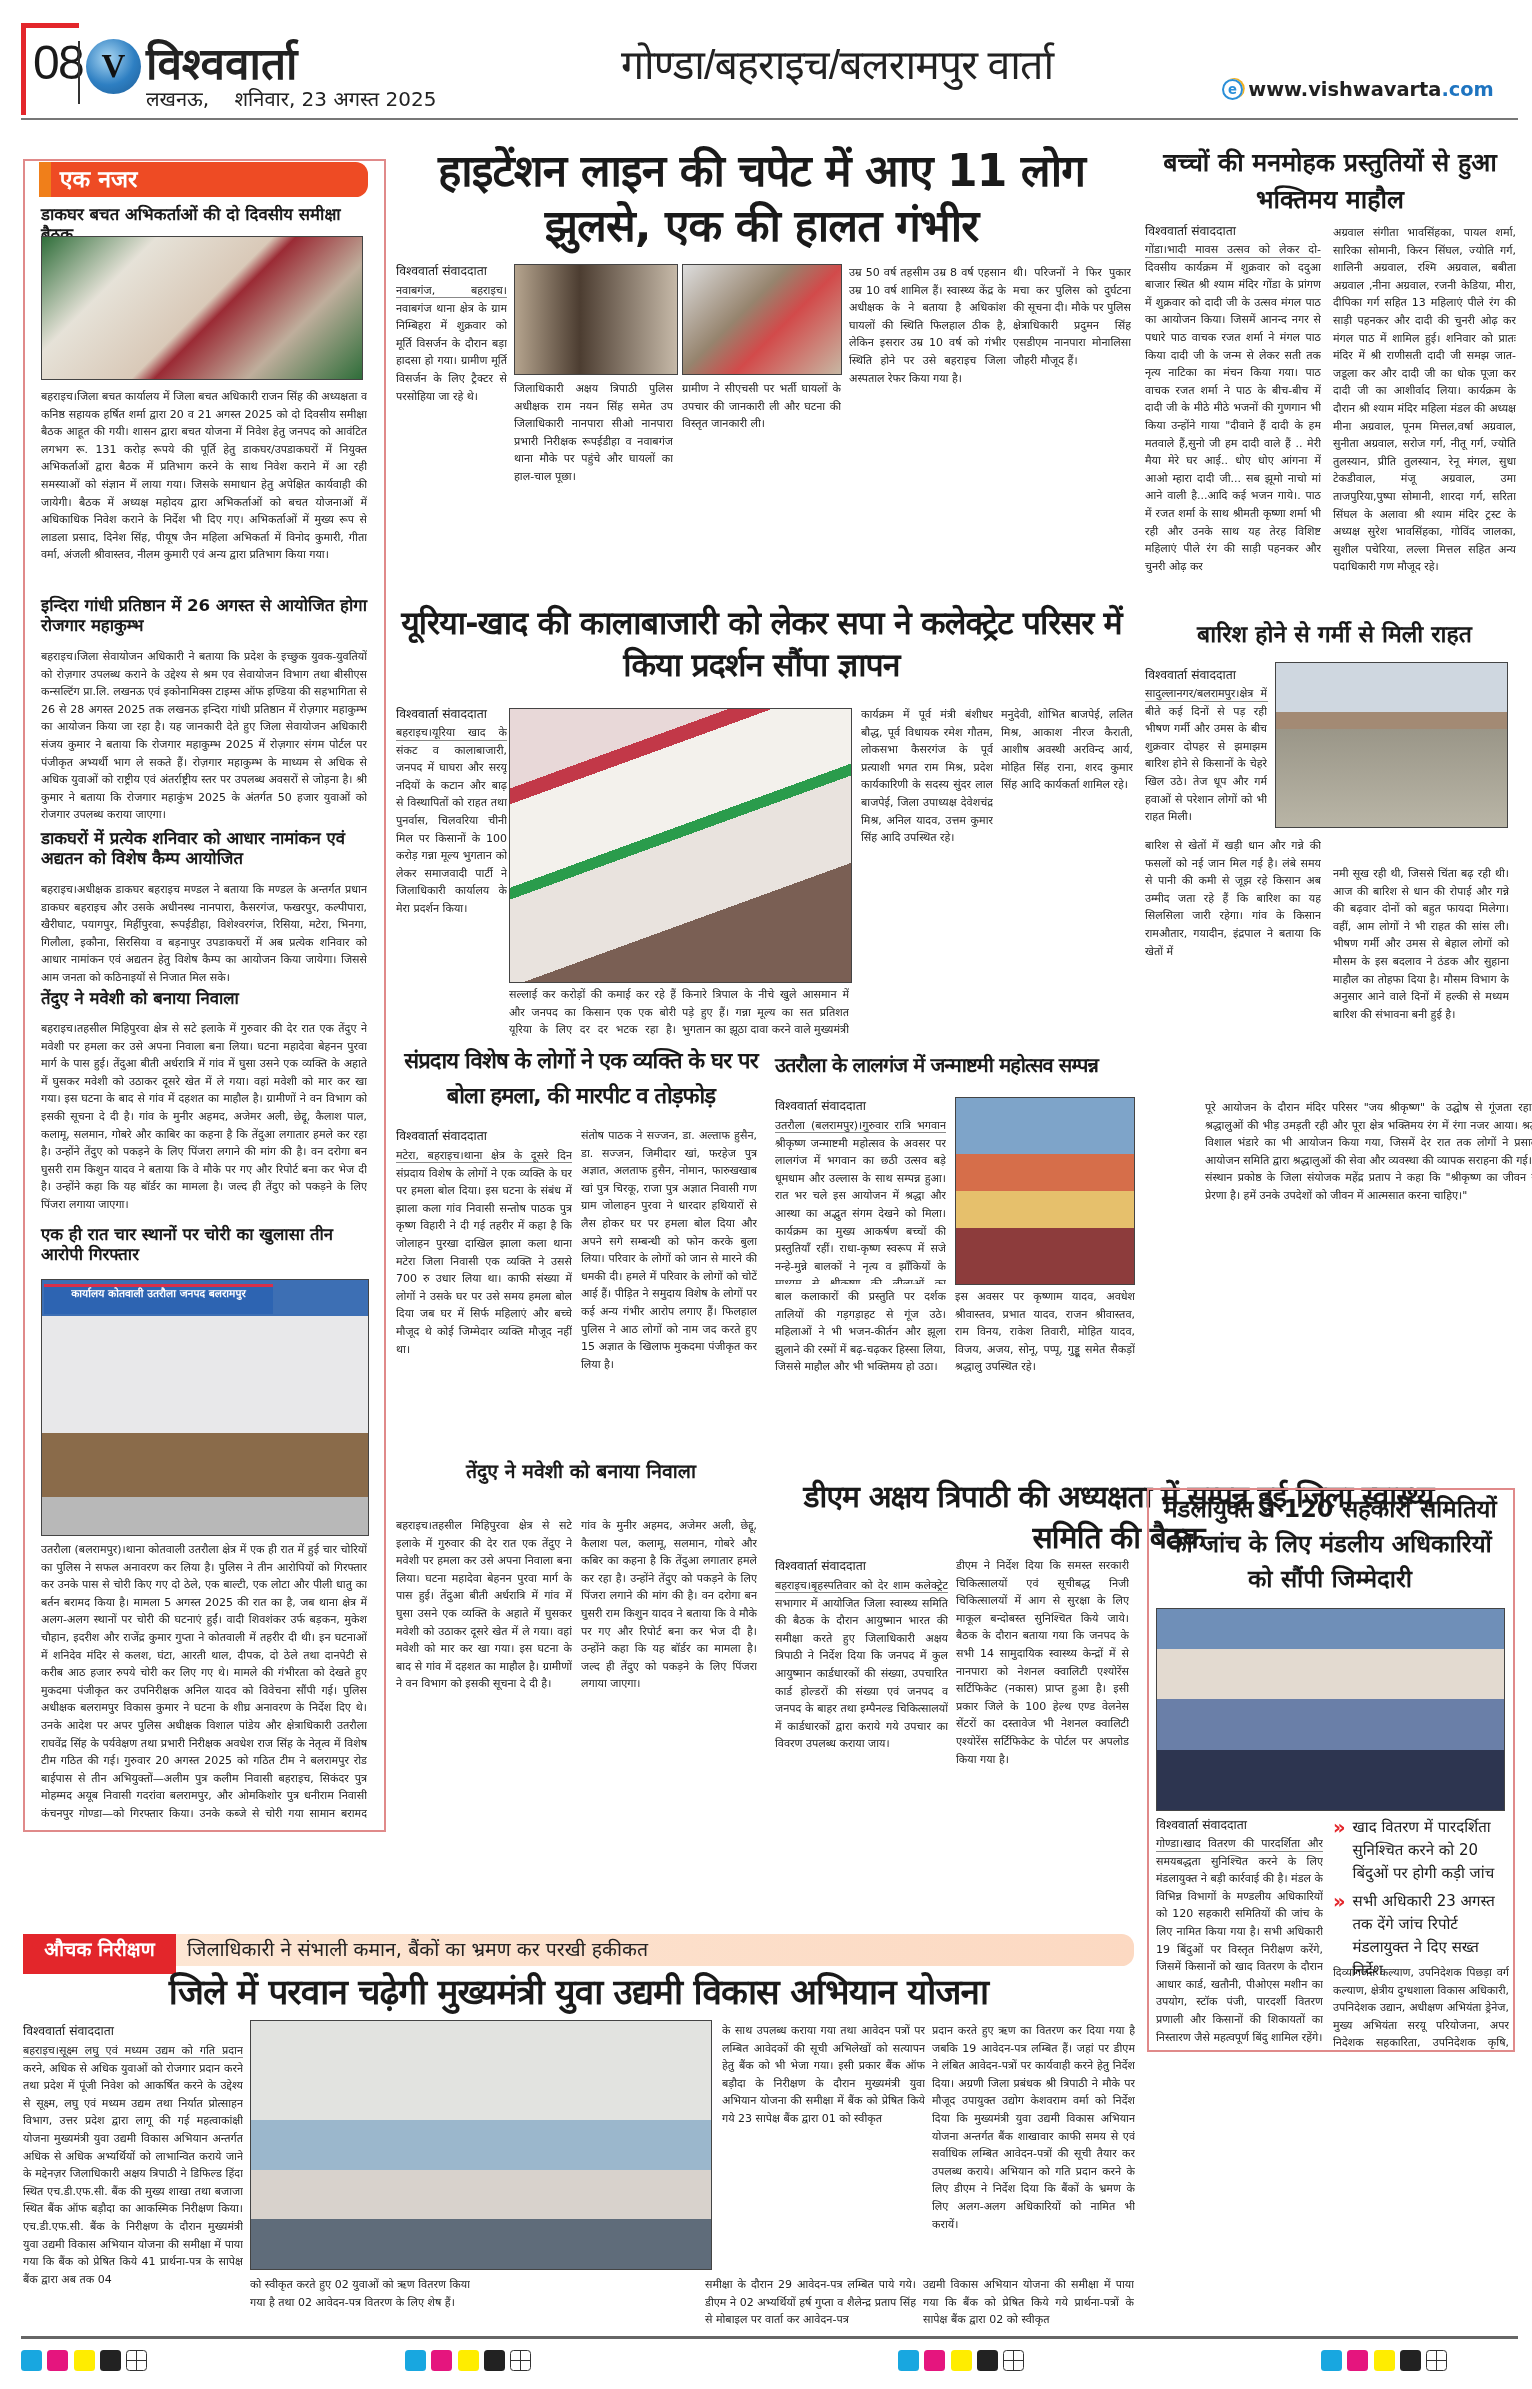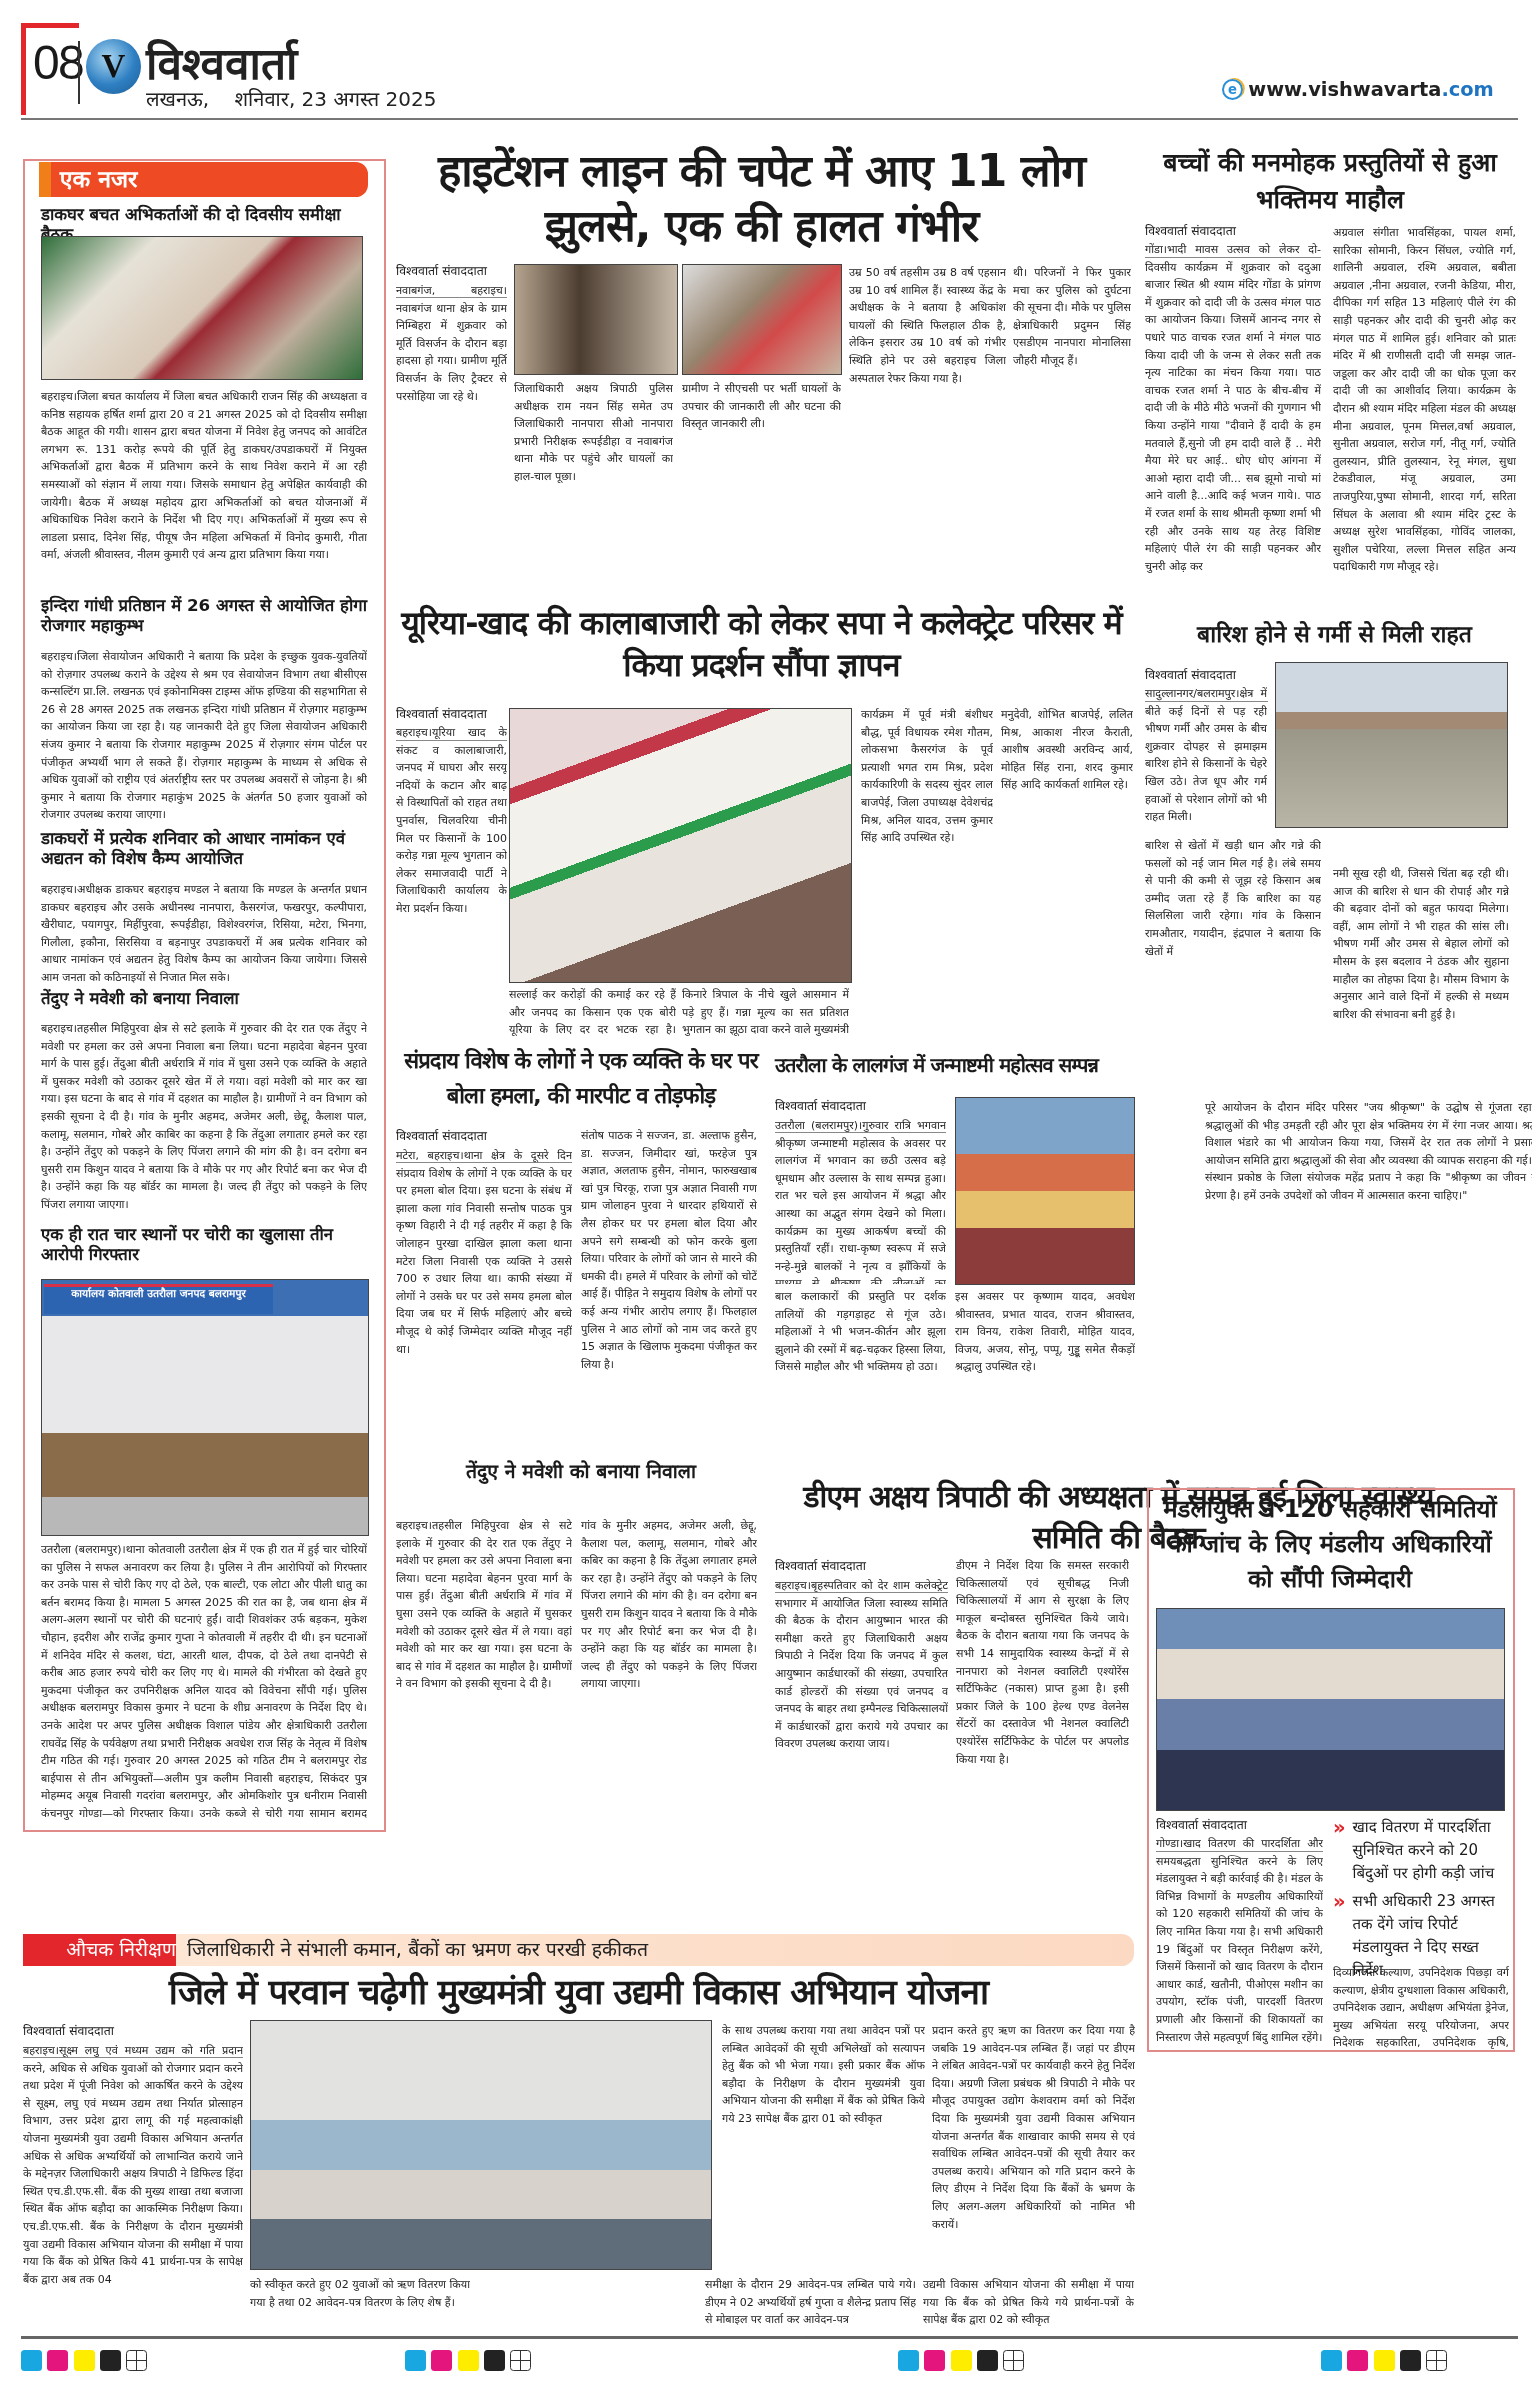--- a/index.html
+++ b/index.html
@@ -103,21 +103,21 @@
 .r-photo3{left:1156px;top:1608px;width:349px;height:203px;background:linear-gradient(180deg,#6f8fb8 0 20%,#e3dad0 20% 45%,#6a7fa8 45% 70%,#2d3550 70%)}
 .r-by3{left:1156px;top:1816px;width:167px}
 .r-t3a{left:1156px;top:1835px;width:167px}
 .r-bullets{left:1333px;top:1816px;width:176px}
 .bullet{display:flex;gap:7px;font-size:15px;line-height:23px;font-weight:400;margin-bottom:5.3px}
 .bullet .chev{color:#e3262b;font-weight:700;font-size:19.4px;line-height:23px}
 .r-t3b{left:1333px;top:1964px;width:176px}
 
 
 .banner{left:23px;top:1934px;width:1111px;height:32px;background:linear-gradient(90deg,#fde8d6,#fcd9c2);border-radius:0 12.3px 12.3px 0}
-.banner-tag{left:23px;top:1934px;width:153px;height:32px;background:#e3262b;color:#fff;font-size:19.4px;font-weight:400;text-align:right;line-height:32px}
+.banner-tag{left:23px;top:1934px;width:153px;height:40px;background:#e3262b;color:#fff;font-size:19.4px;font-weight:700;text-align:center;line-height:32px}
 .banner-text{left:187px;top:1936px;font-size:19.4px;color:#222;line-height:28px}
 .b-h1{left:23px;top:1968px;width:1111px;font-size:35px;text-align:center;line-height:49px;letter-spacing:-0.9px}
 .b-by{left:23px;top:2022px;width:220px}
 .b-t1{left:23px;top:2042px;width:220px}
 .b-photo{left:250px;top:2020px;width:462px;height:250px;background:linear-gradient(180deg,#e2e3e0 0 40%,#9bb7cc 40% 60%,#d8d2cc 60% 80%,#5f6c7a 80%)}
 .b-t2{left:722px;top:2022px;width:203px}
 .b-t3{left:932px;top:2022px;width:203px}
 .b-t4{left:250px;top:2276px;width:220px}
 .b-t6{left:705px;top:2276px;width:211px}
 .b-t7{left:923px;top:2276px;width:211px}
@@ -134,20 +134,21 @@
 <header class="abs masthead">
   <div class="abs pageno-frame"></div>
   <div class="abs pageno">08</div>
   <div class="abs msep"></div>
   <div class="abs logo">V</div>
   <div class="abs brand">विश्ववार्ता</div>
   <div class="abs dateline">
     <span>लखनऊ,</span>&nbsp;&nbsp;&nbsp;
     <span>शनिवार, 23 अगस्त 2025</span>
   </div>
+  <div class="abs section-title">गोण्डा/बहराइच/बलरामपुर वार्ता</div>
   <div class="abs website">
     <span class="ie-icon">e</span>
     <span><span>www.vishwavarta</span><span class="com">.com</span></span>
   </div>
 </header>
 <div class="abs topline"></div>
 
 <section class="abs left-col boxed"></section>
 <div class="abs eknajar">एक नजर</div>
 

